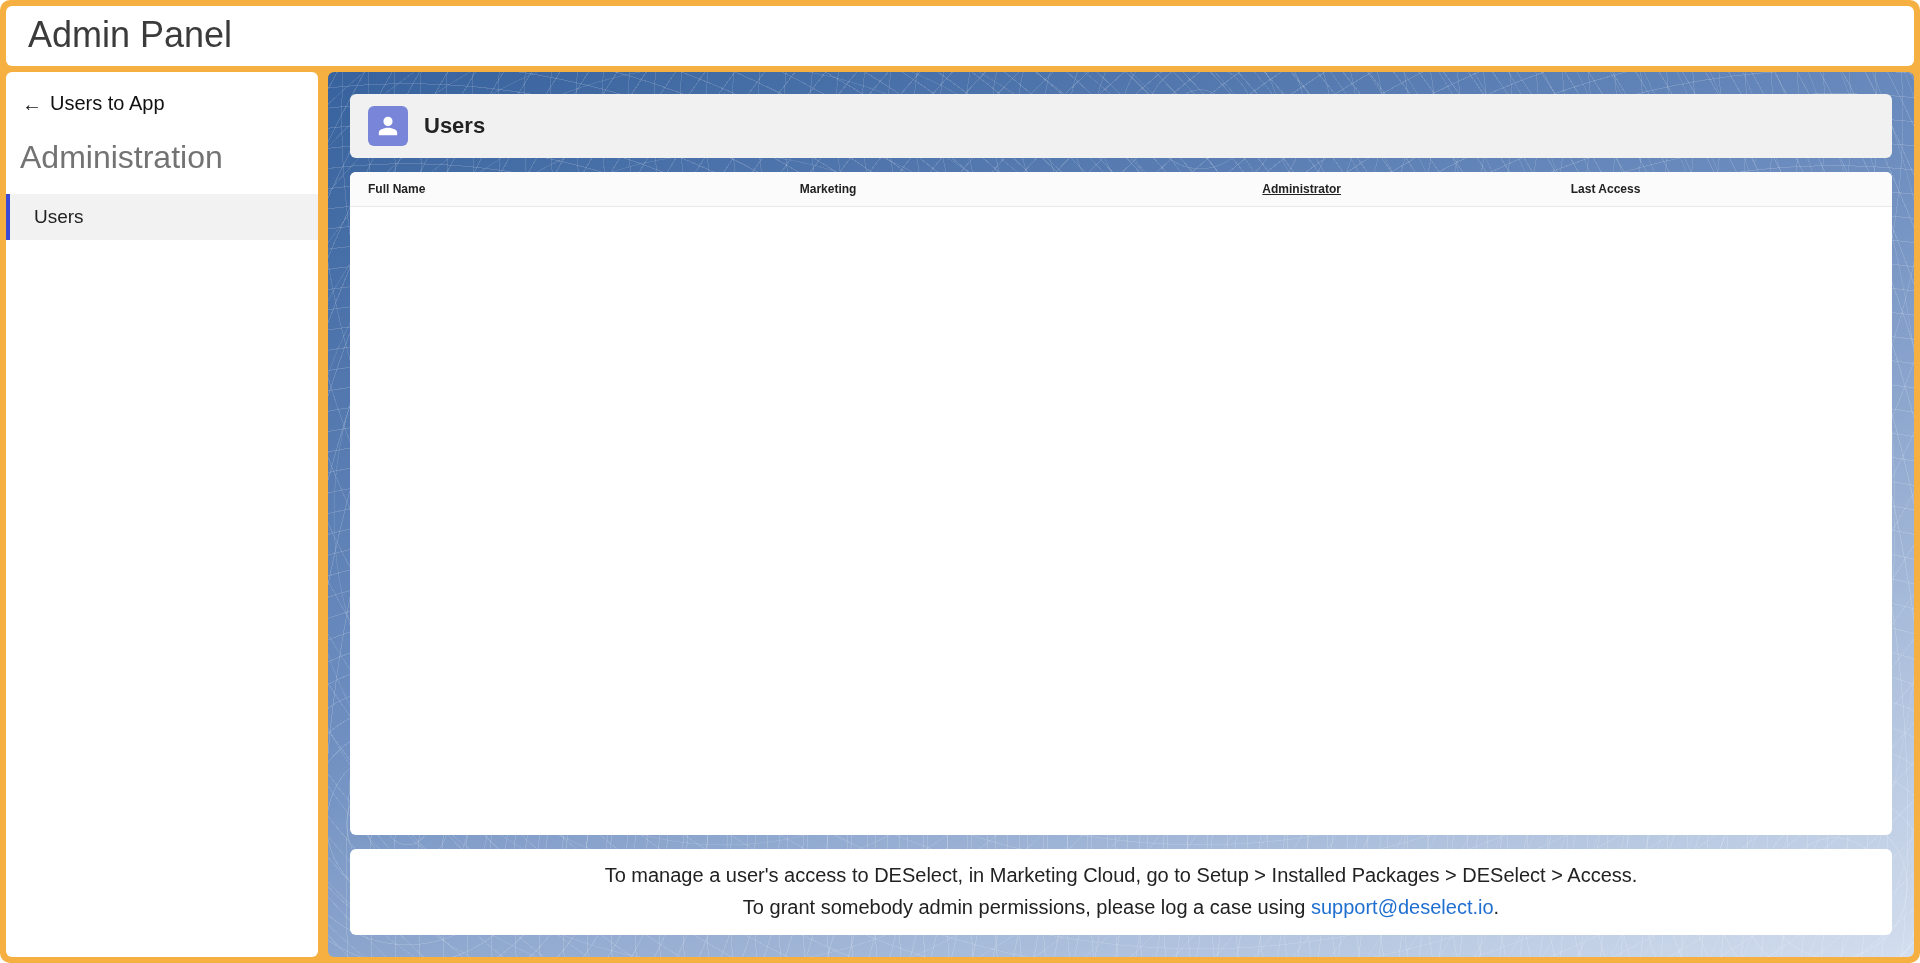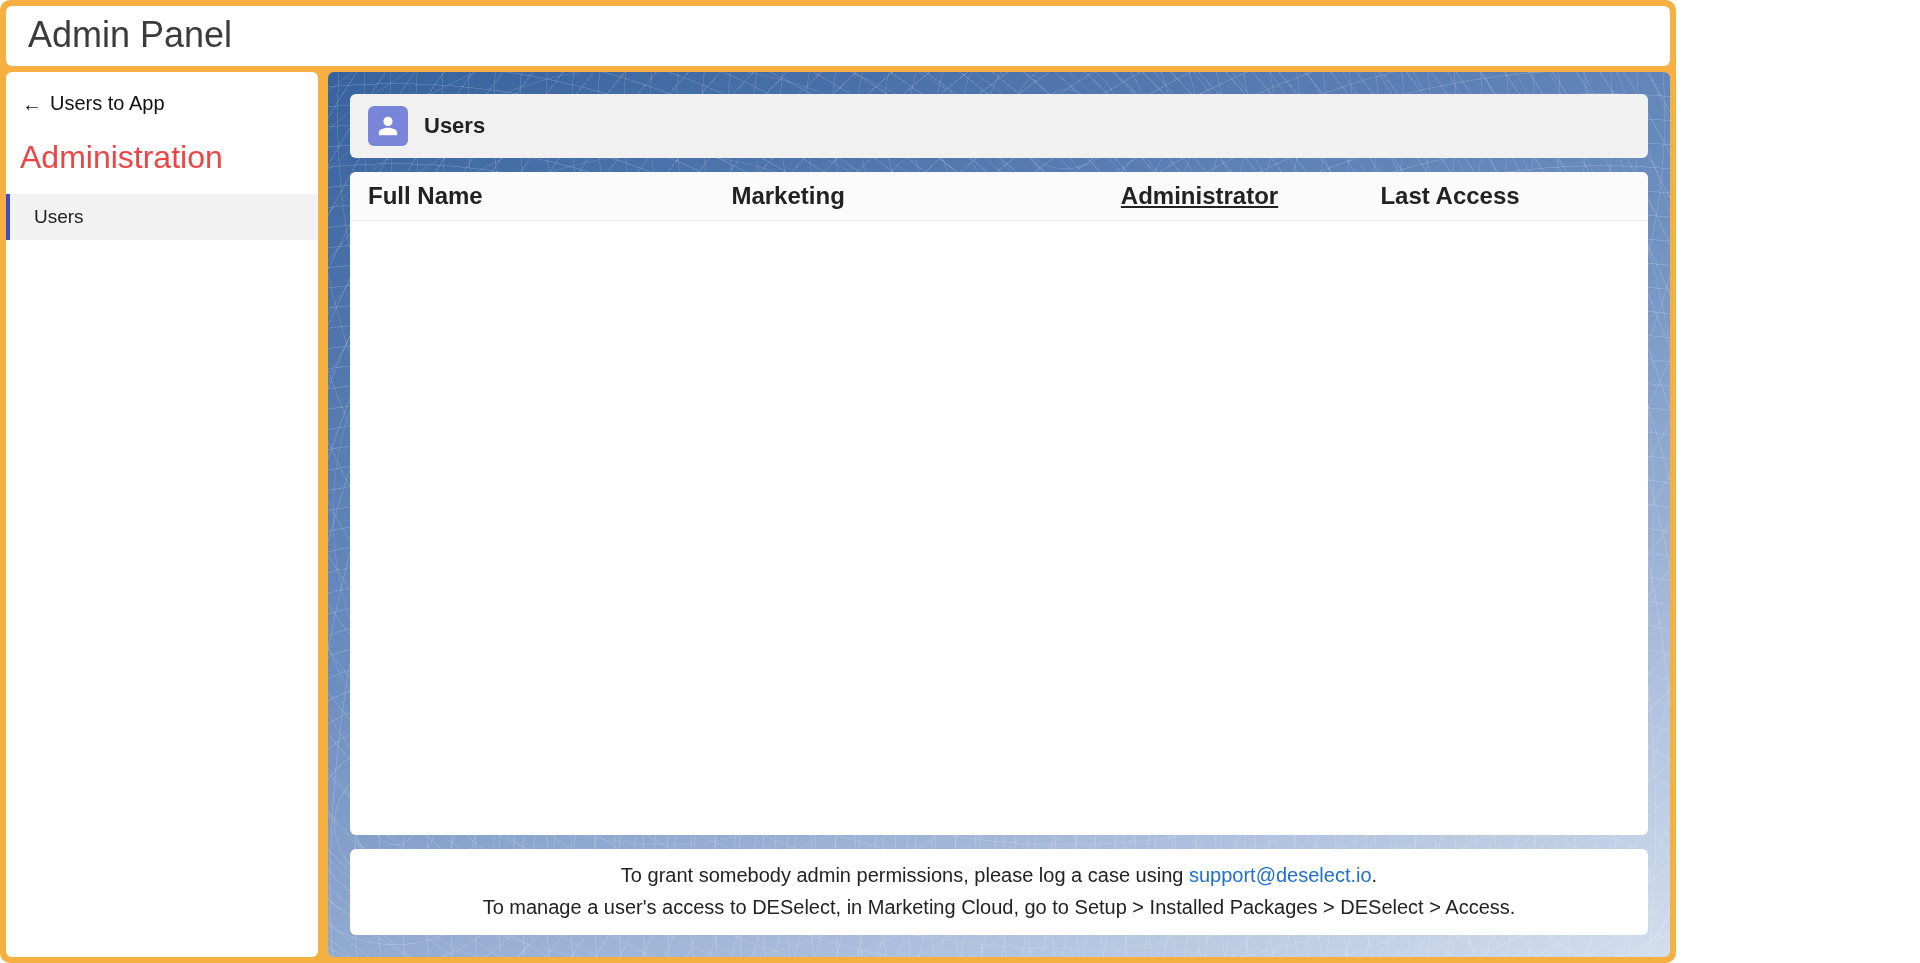--- a/index.html
+++ b/index.html
@@ -1,18 +1,18 @@
 <!DOCTYPE html>
 <html><head>
   <meta charset="utf-8">
   <style>
     * { box-sizing: border-box; margin: 0; padding: 0; }
     html, body { width: 100%; height: 100%; font-family: -apple-system, BlinkMacSystemFont, "Segoe UI", Arial, sans-serif; overflow: hidden; }
     .frame {
-      width: 1676px;
+      width: 1920px;
       height: 963px;
       background: #F5B041;
       padding: 6px;
       border-radius: 10px;
       display: flex;
       flex-direction: column;
       transform-origin: top left;
     }
     .topbar {
       background: #fff;
@@ -48,21 +48,21 @@
       text-decoration: none;
       cursor: pointer;
     }
     .back-link .arrow {
       font-size: 20px;
       line-height: 1;
     }
     .sidebar h2 {
       font-size: 32px;
       font-weight: 400;
-      color: #ef4444;
+      color: #737373;
       padding: 10px 14px 18px;
     }
     .nav-item {
       padding: 12px 24px;
       font-size: 19px;
       color: #222;
       cursor: pointer;
       border-left: 4px solid transparent;
     }
     .nav-item.active {
@@ -128,21 +128,21 @@
       position: relative;
       background: #fff;
       border-radius: 6px;
       flex: 1;
       z-index: 2;
       overflow: hidden;
     }
     table {
       width: 100%;
       border-collapse: collapse;
-      font-size: 24px;
+      font-size: 12px;
       color: #222;
     }
     thead th {
       text-align: left;
       font-weight: 600;
       padding: 10px 16px 10px 18px;
       background: #fbfbfb;
       border-bottom: 1px solid #eaeaea;
     }
     tbody td {
@@ -218,20 +218,20 @@
               <th class="col-user">Marketing</th>
               <th class="col-admin">Administrator</th>
               <th class="col-last">Last Access</th>
             </tr>
           </thead>
           <tbody>
           </tbody>
         </table>
       </div>
       <div class="footer-card">
+        <div>To manage a user's access to DESelect, in Marketing Cloud, go to Setup &gt; Installed Packages &gt; DESelect &gt; Access.</div>
         <div>
           <span>To grant somebody admin permissions, please log a case using </span><a>support@deselect.io</a><span>.</span>
         </div>
-        <div>To manage a user's access to DESelect, in Marketing Cloud, go to Setup &gt; Installed Packages &gt; DESelect &gt; Access.</div>
       </div>
     </div>
   </div>
 </div>
 
 </body></html>

